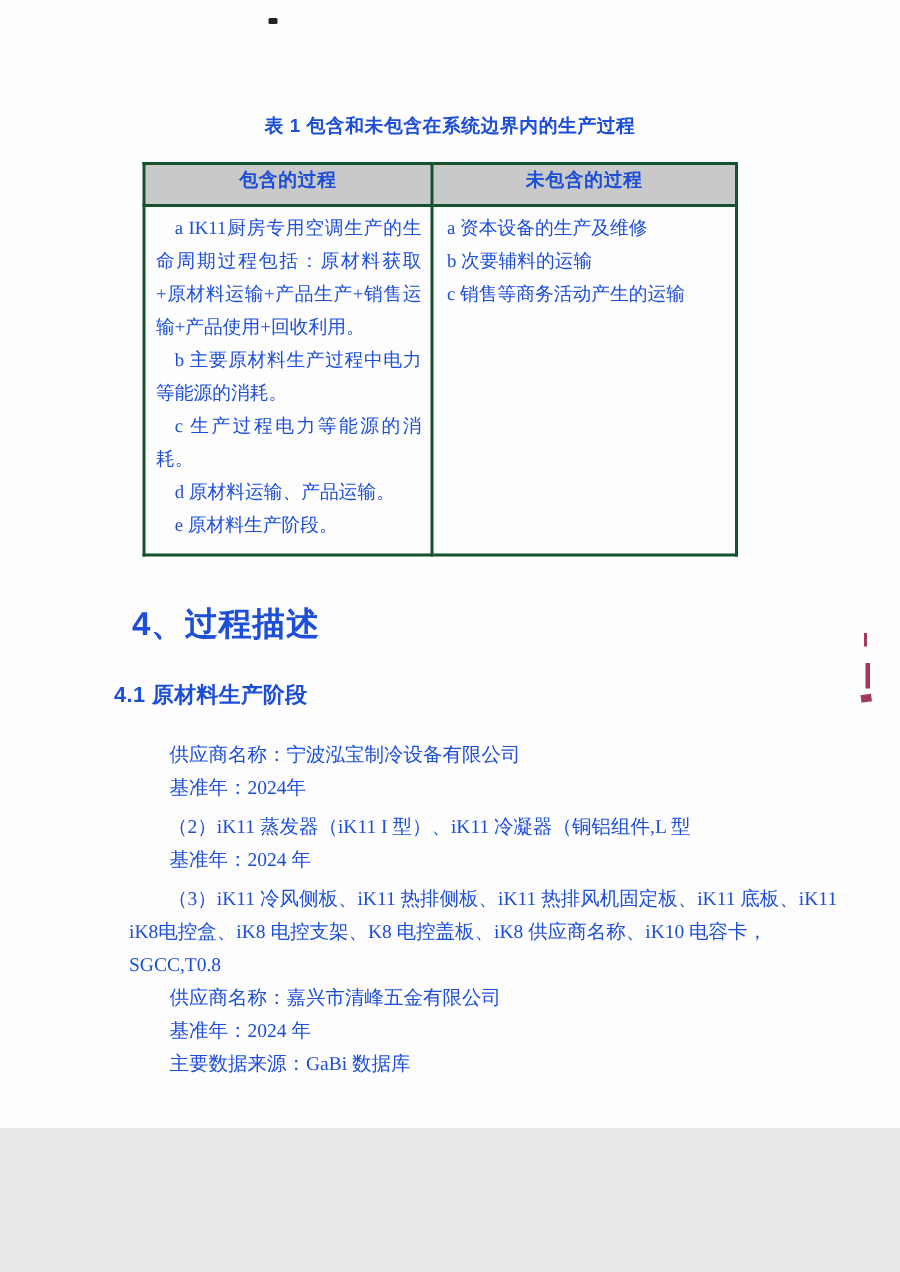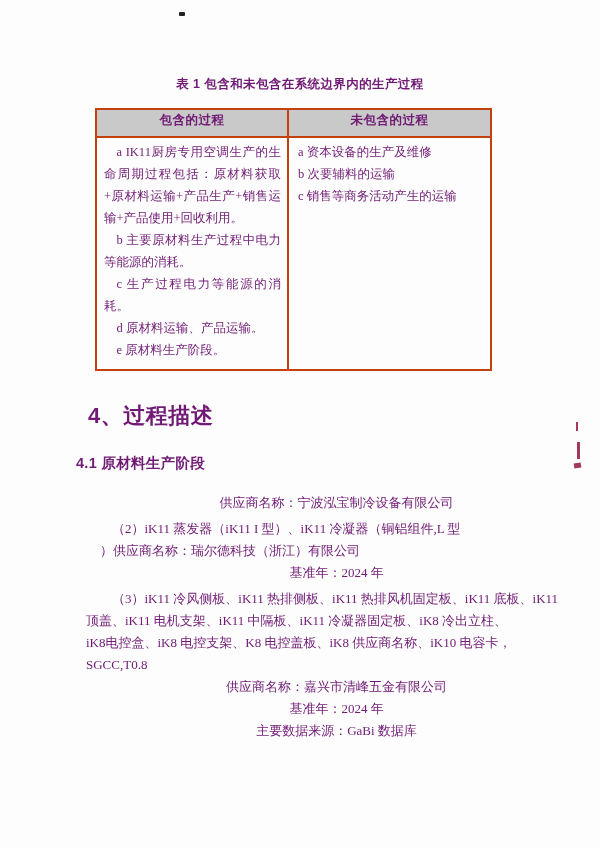--- a/index.html
+++ b/index.html
@@ -1,23 +1,23 @@
 <!DOCTYPE html>
 <html><head>
 <meta charset="utf-8">
 <style>
   html,body{margin:0;padding:0;}
   body{background:#e8e8e8;}
   .page{
     position:relative;
-    width:600px;height:848px;
+    width:600px;height:752px;
     margin:0 auto;
     background:#fdfdfd;
     overflow:hidden;
-    color:#701a75;
+    color:#1d4ed8;
     font-family:"Liberation Serif","DejaVu Serif",serif;
   }
   
   .speck{
     position:absolute;left:179px;top:12px;width:6px;height:4px;
     background:#222;border-radius:1px;
   }
   .redmark{position:absolute;background:#a43a5a;}
   .redmark.m1{left:576px;top:422px;width:2px;height:9px;}
   .redmark.m2{left:577px;top:442px;width:3px;height:17px;}
@@ -31,21 +31,21 @@
     font-size:12.5px;
     letter-spacing:.4px;
   }
   table.boundary{
     border-collapse:collapse;
     margin:15px 0 0 95px;
     width:395px;
     table-layout:fixed;
   }
   table.boundary th, table.boundary td{
-    border:2px solid #c2410c;
+    border:2px solid #14532d;
     vertical-align:top;
   }
   table.boundary th{
     background:#c9c9c9;
     font-family:"Liberation Sans","DejaVu Sans",sans-serif;
     font-weight:bold;
     font-size:12.5px;
     height:24px;
     text-align:center;
     letter-spacing:.5px;
@@ -81,21 +81,21 @@
   }
   .content{
     margin:19px 40px 0 86px;
     font-size:13px;
     line-height:22px;
   }
   .content p{margin:0;}
   .content p.g{margin-top:4px;margin-left:22px;}
   .content p.l0{padding-left:4px;}
   .content p.l0b{padding-left:14px;}
-  .content p.l1{padding-left:27px;text-align:center;}
+  .content p.l1{padding-left:27px;}
   .content p.lneg{padding-left:0;}
 </style>
 </head>
 <body>
 
 <div class="page">
 
   <div class="speck"></div>
   <div class="redmark m1"></div>
   <div class="redmark m2"></div>
@@ -130,25 +130,24 @@
         </td>
       </tr>
     </tbody>
   </table>
 
   <h2 class="sec">4、过程描述</h2>
   <h3 class="subsec">4.1 原材料生产阶段</h3>
 
   <div class="content">
     <p class="l1">供应商名称：宁波泓宝制冷设备有限公司</p>
+    <p class="l1">基准年：2024年</p>
     <p class="l0 g">（2）iK11 蒸发器（iK11 I 型）、iK11 冷凝器（铜铝组件,L 型</p>
-    <p class="l0b">）供应商名称：瑞尔德科技（浙江）有限公司</p>
     <p class="l1">基准年：2024 年</p>
     <p class="l0 g">（3）iK11 冷风侧板、iK11 热排侧板、iK11 热排风机固定板、iK11 底板、iK11</p>
-    <p class="lneg">顶盖、iK11 电机支架、iK11 中隔板、iK11 冷凝器固定板、iK8 冷出立柱、</p>
     <p class="lneg">iK8电控盒、iK8 电控支架、K8 电控盖板、iK8 供应商名称、iK10 电容卡，</p>
     <p class="lneg">SGCC,T0.8</p>
     <p class="l1">供应商名称：嘉兴市清峰五金有限公司</p>
     <p class="l1">基准年：2024 年</p>
     <p class="l1">主要数据来源：GaBi 数据库</p>
   </div>
 
 </div>
 
 </body></html>

